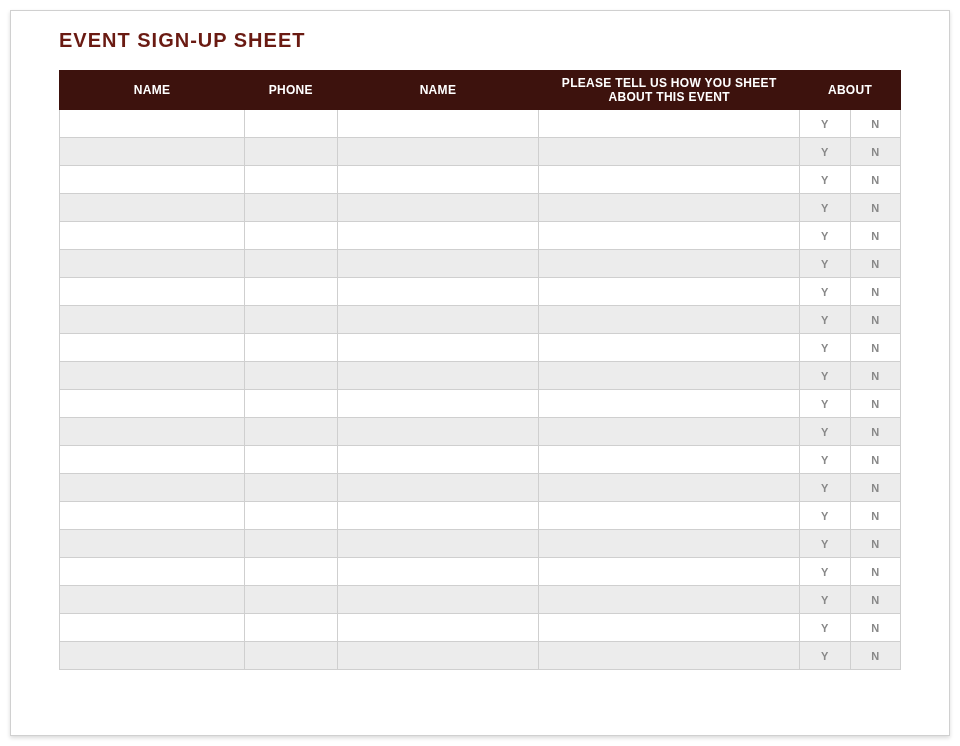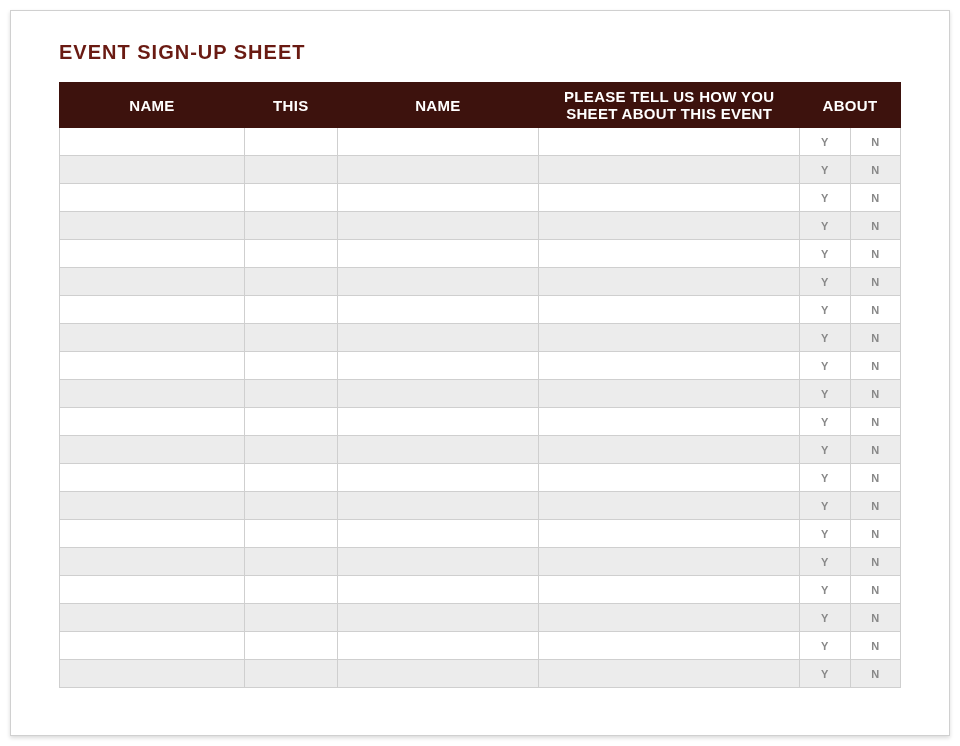--- a/index.html
+++ b/index.html
@@ -4,38 +4,38 @@
 <style>
   html,body{margin:0;padding:0;background:#f0f0f0;font-family:Arial,Helvetica,sans-serif;}
   .stage{width:960px;height:746px;margin:0 auto;background:#fff;position:relative;}
   .paper{
     position:absolute;
     left:10px;top:10px;right:10px;bottom:10px;
     background:#fff;
     border:1px solid #d0d0d0;
     box-shadow:0 2px 4px rgba(0,0,0,.15);
     box-sizing:border-box;
-    padding:30px 48px 30px 48px;
+    padding:18px 48px 30px 48px;
   }
   h1.title{
     margin:0 0 18px 0;
     font-size:20px;
     letter-spacing:1px;
     font-weight:700;
     color:#6a1a12;
   }
   table.sheet{
     width:100%;
     border-collapse:collapse;
     table-layout:fixed;
   }
   table.sheet thead th{
     background:#3d120d;
     color:#fff;
-    font-size:15px;
+    font-size:12px;
     font-weight:700;
     text-align:center;
     padding:5px 4px;
     border:1px solid #3d120d;
     letter-spacing:.3px;
   }
   table.sheet tbody td{
     border:1px solid #cfcfcf;
     height:27px;
     padding:0;
@@ -65,21 +65,21 @@
         <col class="col-name">
         <col class="col-phone">
         <col class="col-email">
         <col class="col-heard">
         <col style="width:6%">
         <col style="width:6%">
       </colgroup>
       <thead>
         <tr>
           <th>NAME</th>
-          <th>THIS</th>
+          <th>PHONE</th>
           <th>NAME</th>
           <th>PLEASE TELL US HOW YOU SHEET ABOUT THIS EVENT</th>
           <th colspan="2">ABOUT</th>
         </tr>
       </thead>
       <tbody id="rows">
           <tr>
             <td></td>
             <td></td>
             <td></td>

